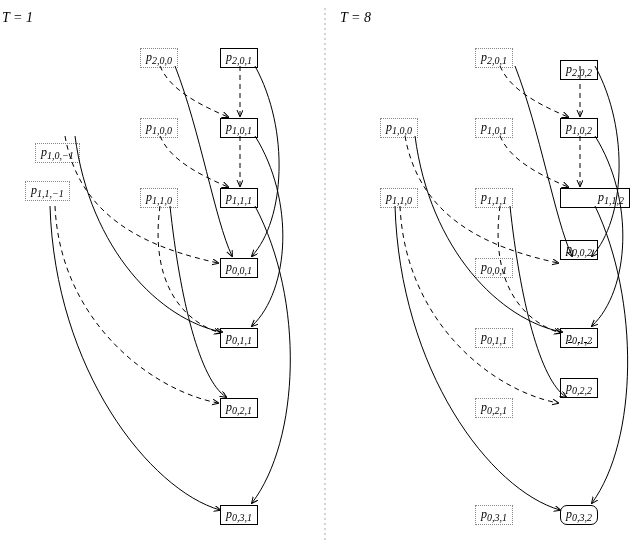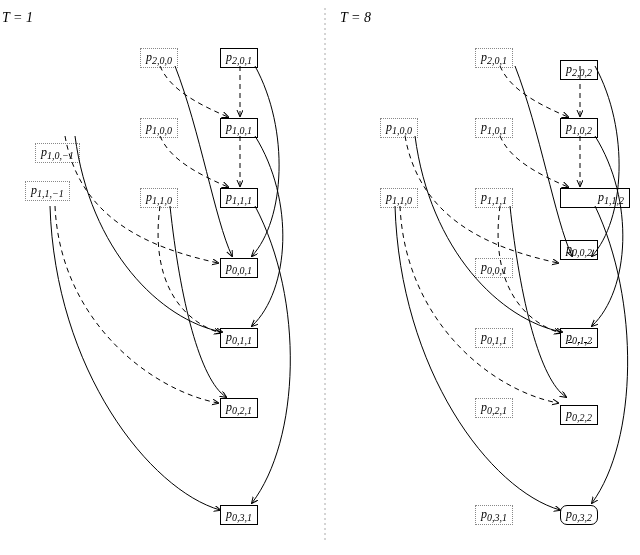--- a/index.html
+++ b/index.html
@@ -45,21 +45,21 @@
   <div class="node dotted" style="left:475px;top:188px;"><span>p</span><sub>1,1,1</sub></div>
   <div class="node" style="left:560px;top:188px;padding-left:37px;"><span>p</span><sub>1,1,2</sub></div>
 
   <div class="node dotted" style="left:475px;top:258px;"><span>p</span><sub>0,0,1</sub></div>
   <div class="node" style="left:560px;top:240px;"><span>p</span><sub>0,0,2</sub></div>
 
   <div class="node dotted" style="left:475px;top:328px;"><span>p</span><sub>0,1,1</sub></div>
   <div class="node" style="left:560px;top:328px;text-decoration:underline;"><span>p</span><sub>0,1,2</sub></div>
 
   <div class="node dotted" style="left:475px;top:398px;"><span>p</span><sub>0,2,1</sub></div>
-  <div class="node" style="left:560px;top:405px;"><span>p</span><sub>0,2,2</sub></div>
+  <div class="node" style="left:560px;top:378px;"><span>p</span><sub>0,2,2</sub></div>
 
   <div class="node dotted" style="left:475px;top:505px;"><span>p</span><sub>0,3,1</sub></div>
   <div class="node" style="left:560px;top:505px;border-radius:7px;"><span>p</span><sub>0,3,2</sub></div>
 
   <svg width="640" height="555">
     <defs>
       <marker id="ah" markerWidth="7" markerHeight="7" refX="6" refY="3" orient="auto">
         <path d="M0,0 L7,3 L0,6" fill="none" stroke="#000"></path>
       </marker>
     </defs>

